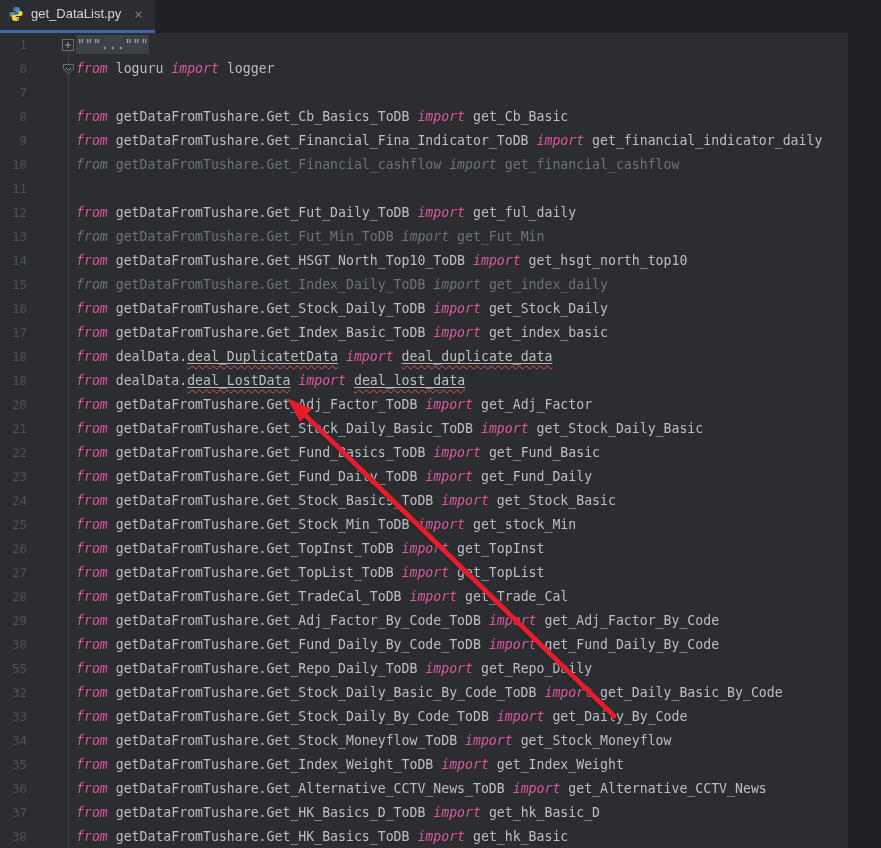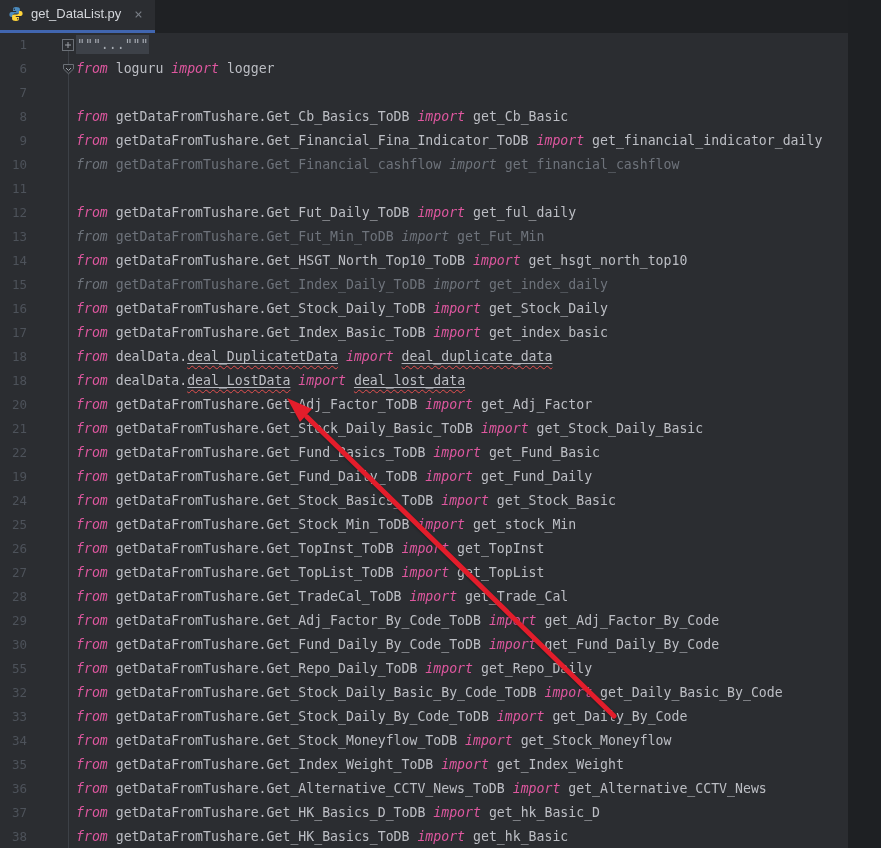--- a/index.html
+++ b/index.html
@@ -148,21 +148,21 @@
           <span class="gutter">21</span>
           <span class="foldcol"></span>
           <span class="codecol"><span class="k">from</span><span class="c"> getDataFromTushare.Get_Stock_Daily_Basic_ToDB </span><span class="k">import</span><span class="c"> get_Stock_Daily_Basic</span></span>
         </div>
         <div class="row">
           <span class="gutter">22</span>
           <span class="foldcol"></span>
           <span class="codecol"><span class="k">from</span><span class="c"> getDataFromTushare.Get_Fund_Basics_ToDB </span><span class="k">import</span><span class="c"> get_Fund_Basic</span></span>
         </div>
         <div class="row">
-          <span class="gutter">19</span>
+          <span class="gutter">23</span>
           <span class="foldcol"></span>
           <span class="codecol"><span class="k">from</span><span class="c"> getDataFromTushare.Get_Fund_Daily_ToDB </span><span class="k">import</span><span class="c"> get_Fund_Daily</span></span>
         </div>
         <div class="row">
           <span class="gutter">24</span>
           <span class="foldcol"></span>
           <span class="codecol"><span class="k">from</span><span class="c"> getDataFromTushare.Get_Stock_Basics_ToDB </span><span class="k">import</span><span class="c"> get_Stock_Basic</span></span>
         </div>
         <div class="row">
           <span class="gutter">25</span>

